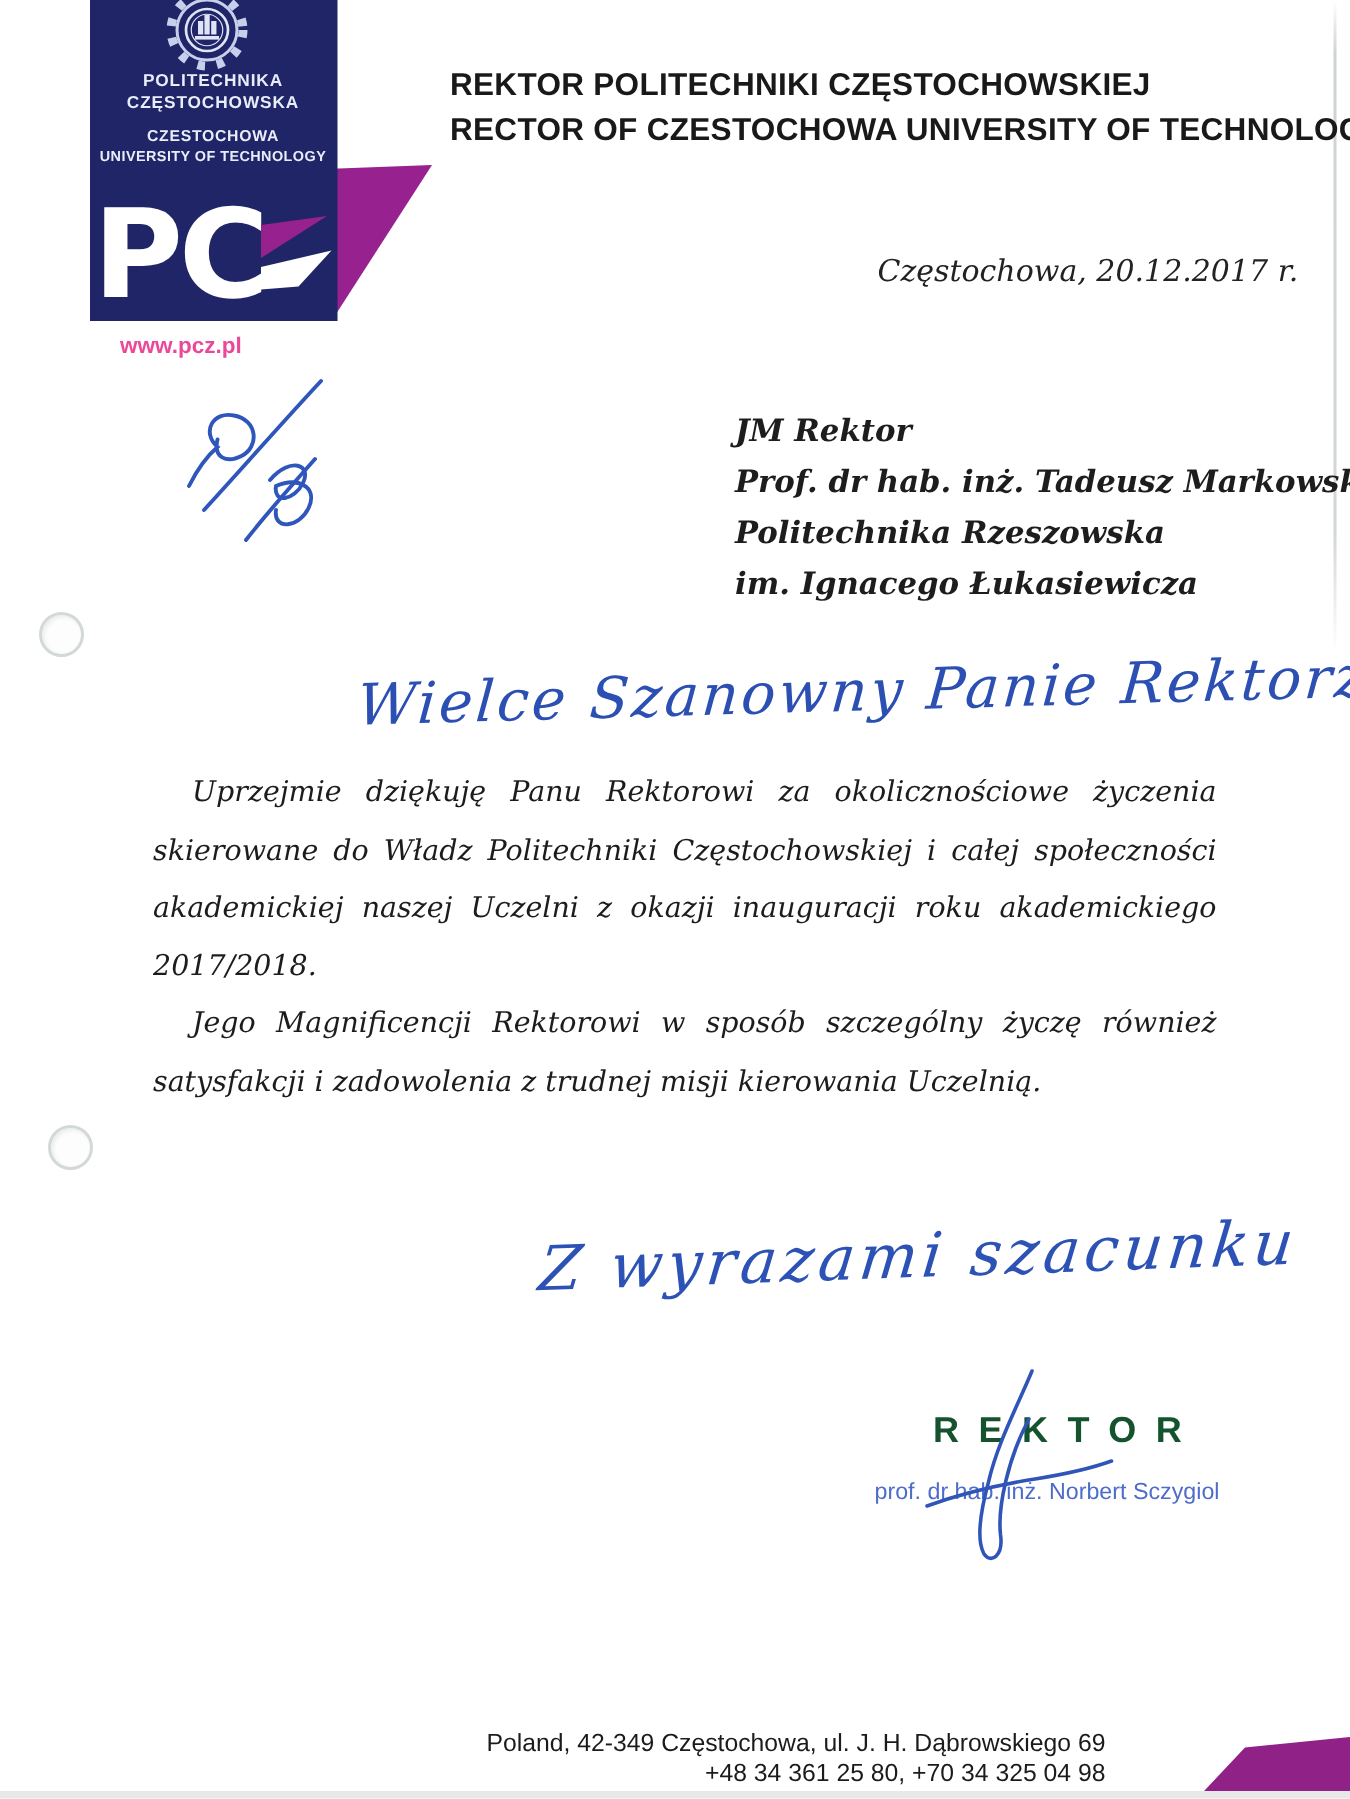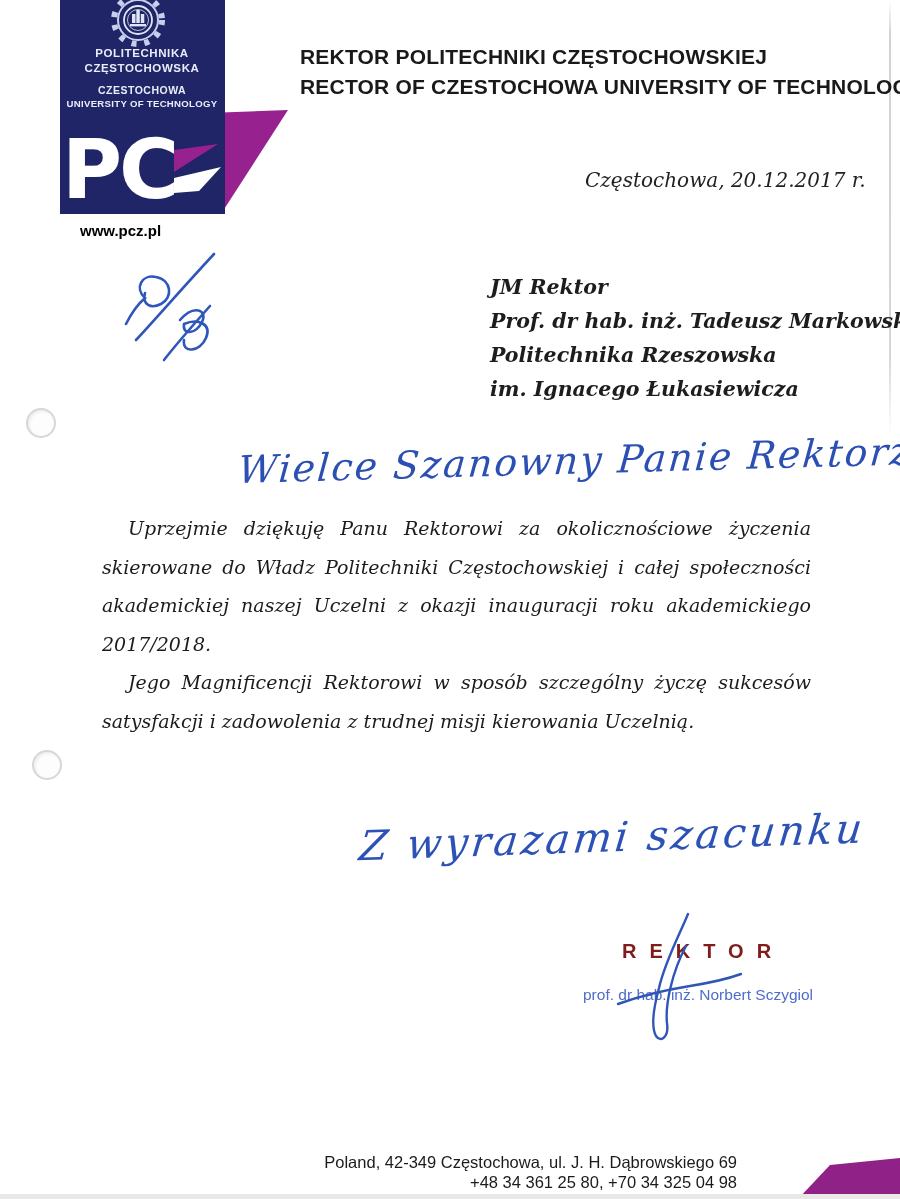--- a/index.html
+++ b/index.html
@@ -30,38 +30,38 @@
   .closing{left:362px; top:822px; font-size:41px; letter-spacing:3px;
     color:#2d52b5; transform:rotate(-2deg) skewX(-8deg); transform-origin:left top;}
 
   
   .body-text{left:102px; top:509px; width:709px;
     font-family:"DejaVu Serif", serif; font-style:italic; font-size:19px;
     line-height:38.6px; color:#1c1c1c; text-align:justify;}
   .body-text p{margin:0; text-indent:26px;}
 
   
-  .stamp-title{left:622px; top:940px; font-size:20px; font-weight:bold;
-    letter-spacing:13px; color:#7f1d1d; white-space:nowrap;}
+  .stamp-title{left:622px; top:940px; font-size:24px; font-weight:bold;
+    letter-spacing:13px; color:#14532d; white-space:nowrap;}
   .stamp-name{left:583px; top:986px; font-size:15.5px; color:#4e6cca; white-space:nowrap;}
 
   
   .footer{right:163px; top:1153px; text-align:right; font-size:16.5px;
     line-height:19.5px; color:#1b1b1b; white-space:nowrap;}
 
   
   .scan-line{left:889px; top:0; width:2px; height:435px;
     background:linear-gradient(to bottom, rgba(168,176,171,0) 0%,
       rgba(168,176,171,.55) 8%, rgba(168,176,171,.5) 82%, rgba(168,176,171,0) 100%);}
   .hole{width:26px; height:26px; border-radius:50%; background:#fdfdfd;
     border:2px solid #d2d9d6; box-shadow:inset 1.5px 1.5px 3px rgba(0,0,0,.07), 1px 1px 0 #fff;}
   .hole-1{left:26px; top:408px;}
   .hole-2{left:32px; top:750px;}
 
-  .website{left:22px; top:222px; font-size:15px; font-weight:bold; color:#000000;}
+  .website{left:22px; top:222px; font-size:15px; font-weight:bold; color:#ec4899;}
   .logo-block{left:58px; top:0;}
 </style>
 </head>
 <body>
 
 <div class="page">
 
   <div class="abs scan-line"></div>
   <div class="abs hole hole-1"></div>
   <div class="abs hole hole-2"></div>
@@ -113,21 +113,21 @@
     <div>JM Rektor</div>
     <div>Prof. dr hab. inż. Tadeusz Markowski</div>
     <div>Politechnika Rzeszowska</div>
     <div>im. Ignacego Łukasiewicza</div>
   </div>
 
   <div class="abs hand salutation">Wielce Szanowny Panie Rektorze!</div>
 
   <div class="abs body-text">
     <p>Uprzejmie dziękuję Panu Rektorowi za okolicznościowe życzenia skierowane do Władz Politechniki Częstochowskiej i całej społeczności akademickiej naszej Uczelni z okazji inauguracji roku akademickiego 2017/2018.</p>
-    <p>Jego Magnificencji Rektorowi w sposób szczególny życzę sukcesów satysfakcji i zadowolenia z trudnej misji kierowania Uczelnią.</p>
+    <p>Jego Magnificencji Rektorowi w sposób szczególny życzę również satysfakcji i zadowolenia z trudnej misji kierowania Uczelnią.</p>
   </div>
 
   <div class="abs hand closing">Z wyrazami szacunku</div>
 
   <div class="abs stamp-title">REKTOR</div>
   <div class="abs stamp-name">prof. dr hab. inż. Norbert Sczygiol</div>
 
   <svg class="abs" style="left:580px; top:900px;" width="230" height="145" viewBox="0 0 230 145">
     <g fill="none" stroke="#2f55b8" stroke-width="2.4" stroke-linecap="round">
       <path d="M108,14 C98,38 85,62 79,88 C73,110 71,127 76,136 C81,143 89,137 87,123 C85,105 92,72 106,46"></path>

